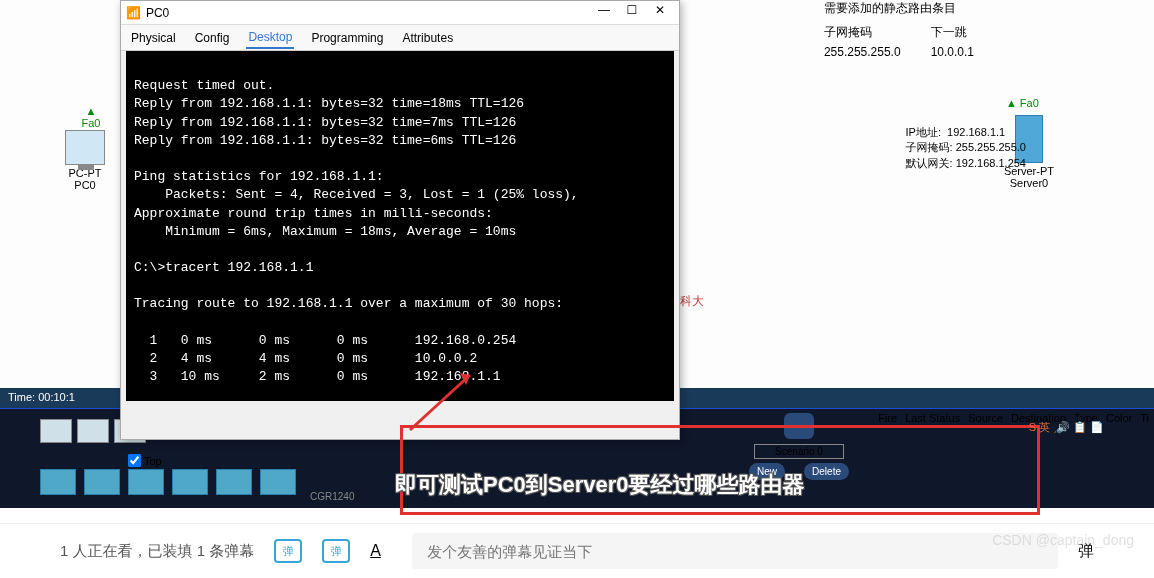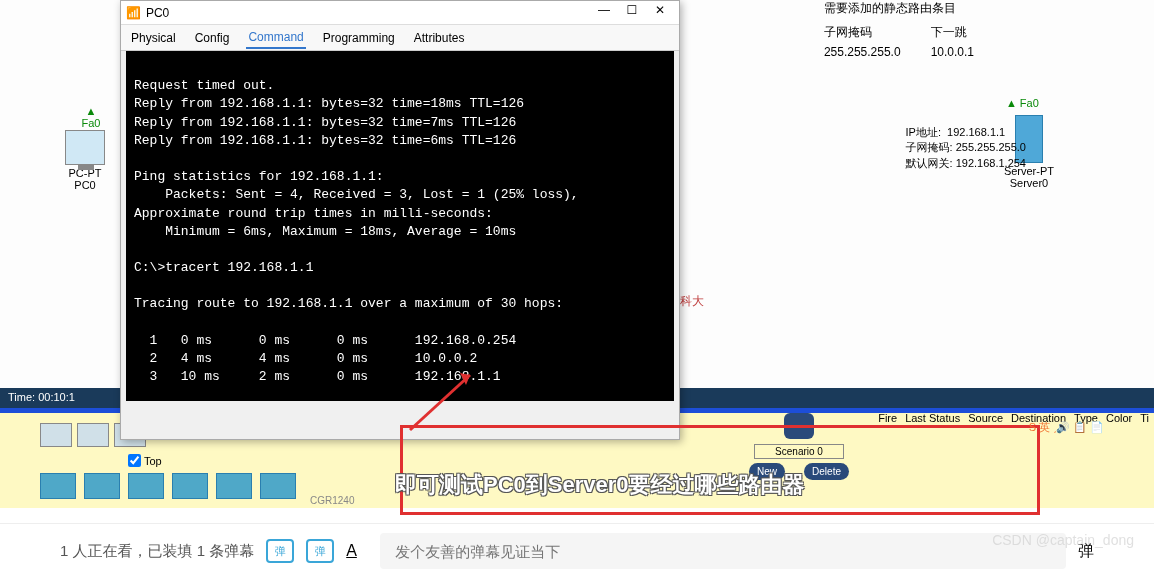--- a/index.html
+++ b/index.html
@@ -33,40 +33,40 @@
     .pc-tab { cursor: pointer; padding: 3px 2px; }
     .pc-tab.active { border-bottom: 2px solid #3377cc; color: #3377cc; }
     
     .cmd-prompt-bar { height: 20px; background: #0020e0; color: #fff; font-size: 12px; padding: 2px 6px; display: flex; justify-content: space-between; align-items: center; margin: 5px; }
     .cmd-close { width: 18px; height: 16px; background: #ccc; color: #000; text-align: center; border: 1px solid #888; cursor: pointer; font-size: 11px; line-height: 14px; }
     
     .terminal { margin: 0 5px 5px 5px; height: 350px; background: #000; color: #fff; font-family: 'Courier New', monospace; font-size: 13px; padding: 8px 8px; white-space: pre; overflow: hidden; line-height: 1.4; }
     
     .time-bar { position: absolute; left: 0; top: 388px; height: 20px; background: #1a3a5a; color: #fff; font-size: 11px; padding: 3px 8px; width: 100%; }
     
-    .toolbar-bottom { position: absolute; left: 0; top: 408px; right: 0; height: 100px; background: #fef9c3; border-top: 5px solid #1d4ed8; }
+    .toolbar-bottom { position: absolute; left: 0; top: 408px; right: 0; height: 100px; background: #0f172a; border-top: 1px solid #1d4ed8; }
     .device-palette { position: absolute; left: 40px; top: 10px; display: flex; gap: 5px; }
     .device-btn { width: 32px; height: 24px; background: #d0e0e8; border: 1px solid #888; }
     .device-palette2 { position: absolute; left: 40px; top: 60px; display: flex; gap: 8px; }
     .device-btn2 { width: 36px; height: 26px; background: #4fa8c8; border: 1px solid #2a7faf; }
     
     .scenario-box { position: absolute; right: 310px; top: 408px; width: 90px; }
     .scenario-icon { width: 30px; height: 26px; background: #2a4a7a; border-radius: 6px; margin: 5px auto; }
     .scenario-label { font-size: 10px; text-align: center; border: 1px solid #888; padding: 1px; }
     .scenario-btns { display: flex; gap: 19px; justify-content: center; margin-top: 4px; }
     .sc-btn { background: #2a4a7a; color: #fff; font-size: 10px; padding: 3px 8px; border-radius: 10px; border: none; cursor: pointer; }
     
     .sim-headers { position: absolute; right: 5px; top: 412px; font-size: 11px; display: flex; gap: 8px; }
     
     .red-box { position: absolute; left: 400px; top: 425px; width: 640px; height: 90px; border: 3px solid #e03030; z-index: 20; pointer-events: none; }
     .red-arrow { position: absolute; left: 400px; top: 365px; z-index: 20; }
     
     .subtitle-overlay { position: absolute; left: 395px; top: 470px; font-size: 22px; color: #fff; text-shadow: -1px -1px 0 #555, 1px -1px 0 #555, -1px 1px 0 #555, 1px 1px 0 #555; z-index: 25; font-weight: bold; }
     
-    .video-controls { position: absolute; left: 0; bottom: 0; right: 0; height: 55px; background: #fff; border-top: 1px solid #eee; display: flex; align-items: center; padding: 0 60px; gap: 12px; }
+    .video-controls { position: absolute; left: 0; bottom: 0; right: 0; height: 55px; background: #fff; border-top: 1px solid #eee; display: flex; align-items: center; padding: 0 60px; gap: 20px; }
     .viewer-text { font-size: 15px; color: #555; }
     .danmu-icon { width: 28px; height: 24px; border: 2px solid #3aa6d8; border-radius: 4px; position: relative; cursor: pointer; color: #3aa6d8; font-size: 11px; text-align: center; line-height: 20px; }
     .danmu-input { flex: 1; height: 36px; border: none; background: #f5f5f5; border-radius: 4px; padding: 0 15px; font-size: 15px; color: #888; }
     .danmu-a { width: 22px; text-decoration: underline; font-size: 16px; }
     
     .watermark { position: absolute; right: 20px; bottom: 30px; color: #ccc; font-size: 14px; opacity: 0.6; z-index: 30; }
     .ime-icon { position: absolute; right: 50px; top: 420px; font-size: 11px; color: #f07030; z-index: 30; }
     
     .top-check-row { position: absolute; left: 128px; top: 454px; font-size: 11px; z-index: 15; display: flex; align-items: center; gap: 3px; justify-content: center; }
   </style>
@@ -121,21 +121,21 @@
   <div class="pc-titlebar">
     <span style="margin-right:5px">📶</span>
     <span class="title">PC0</span>
     <span class="win-btn">—</span>
     <span class="win-btn">☐</span>
     <span class="win-btn">✕</span>
   </div>
   <div class="pc-tabs">
     <span class="pc-tab">Physical</span>
     <span class="pc-tab">Config</span>
-    <span class="pc-tab active">Command</span>
+    <span class="pc-tab active">Desktop</span>
     <span class="pc-tab">Programming</span>
     <span class="pc-tab">Attributes</span>
   </div>
   <div class="terminal">
 Request timed out.
 Reply from 192.168.1.1: bytes=32 time=18ms TTL=126
 Reply from 192.168.1.1: bytes=32 time=7ms TTL=126
 Reply from 192.168.1.1: bytes=32 time=6ms TTL=126
 
 Ping statistics for 192.168.1.1:

